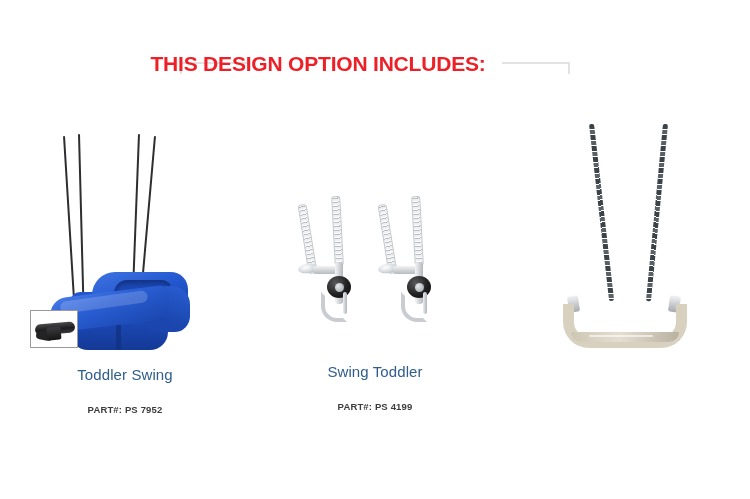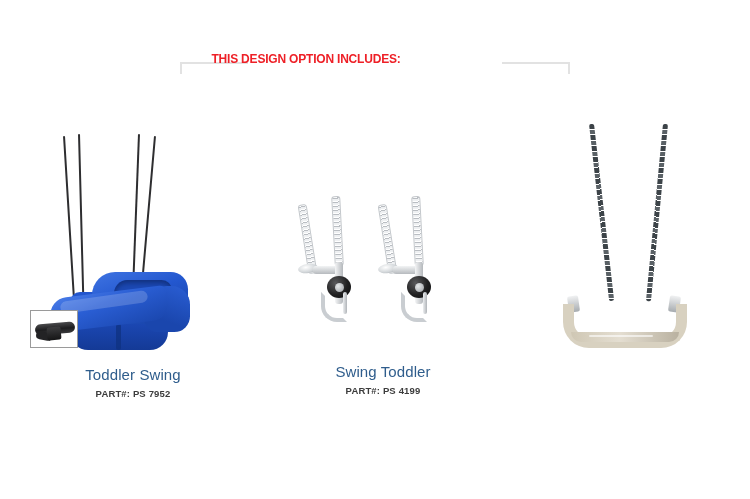--- a/index.html
+++ b/index.html
@@ -34,25 +34,25 @@
     width: 66px;
     border-left: 2px solid #e2e2e2;
   }
   .bracket.right {
     left: 502px;
     width: 66px;
     border-right: 2px solid #e2e2e2;
   }
   .header-title {
     position: absolute;
-    left: 4px;
+    left: 16px;
     top: 8px;
     width: 604px;
     text-align: center;
-    font-size: 12px;
+    font-size: 21px;
     font-weight: bold;
     letter-spacing: -0.2px;
     color: #ee2027;
     white-space: nowrap;
   }
 
   
   .products {
     position: absolute;
     left: 0;
@@ -65,32 +65,32 @@
   .product {
     position: relative;
     height: 300px;
   }
   .product-figure {
     position: relative;
     margin: 0 auto;
   }
   .product-caption {
     position: absolute;
-    left: 8px;
+    left: 0;
     width: 100%;
     text-align: center;
   }
   .product-name {
     font-size: 15px;
     color: #2f5d8c;
     letter-spacing: 0.1px;
     white-space: nowrap;
   }
   .product-part {
-    margin-top: 5px;
+    margin-top: 21px;
     font-size: 9.5px;
     font-weight: bold;
     color: #3c3c3c;
     letter-spacing: 0.15px;
     white-space: nowrap;
   }
 
   
   .p1 { width: 250px; }
   .p1 .product-figure { width: 190px; height: 240px; }

